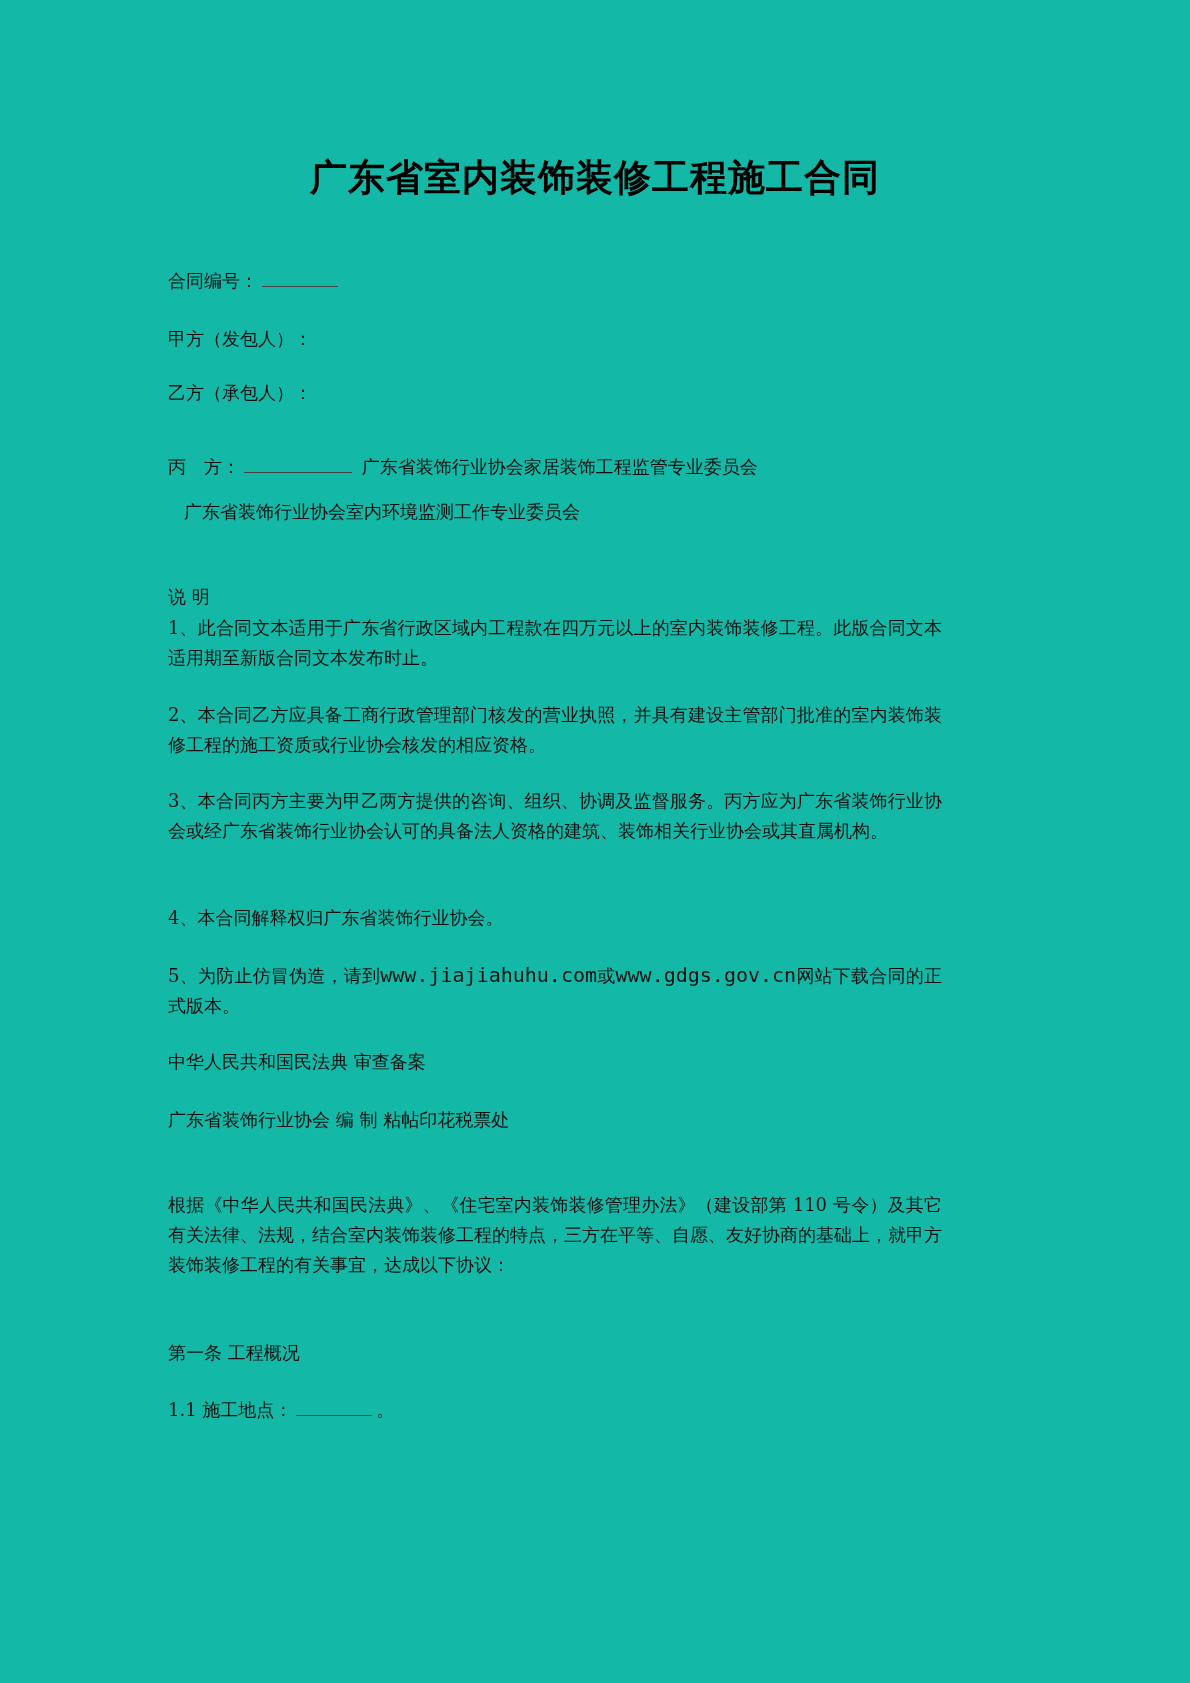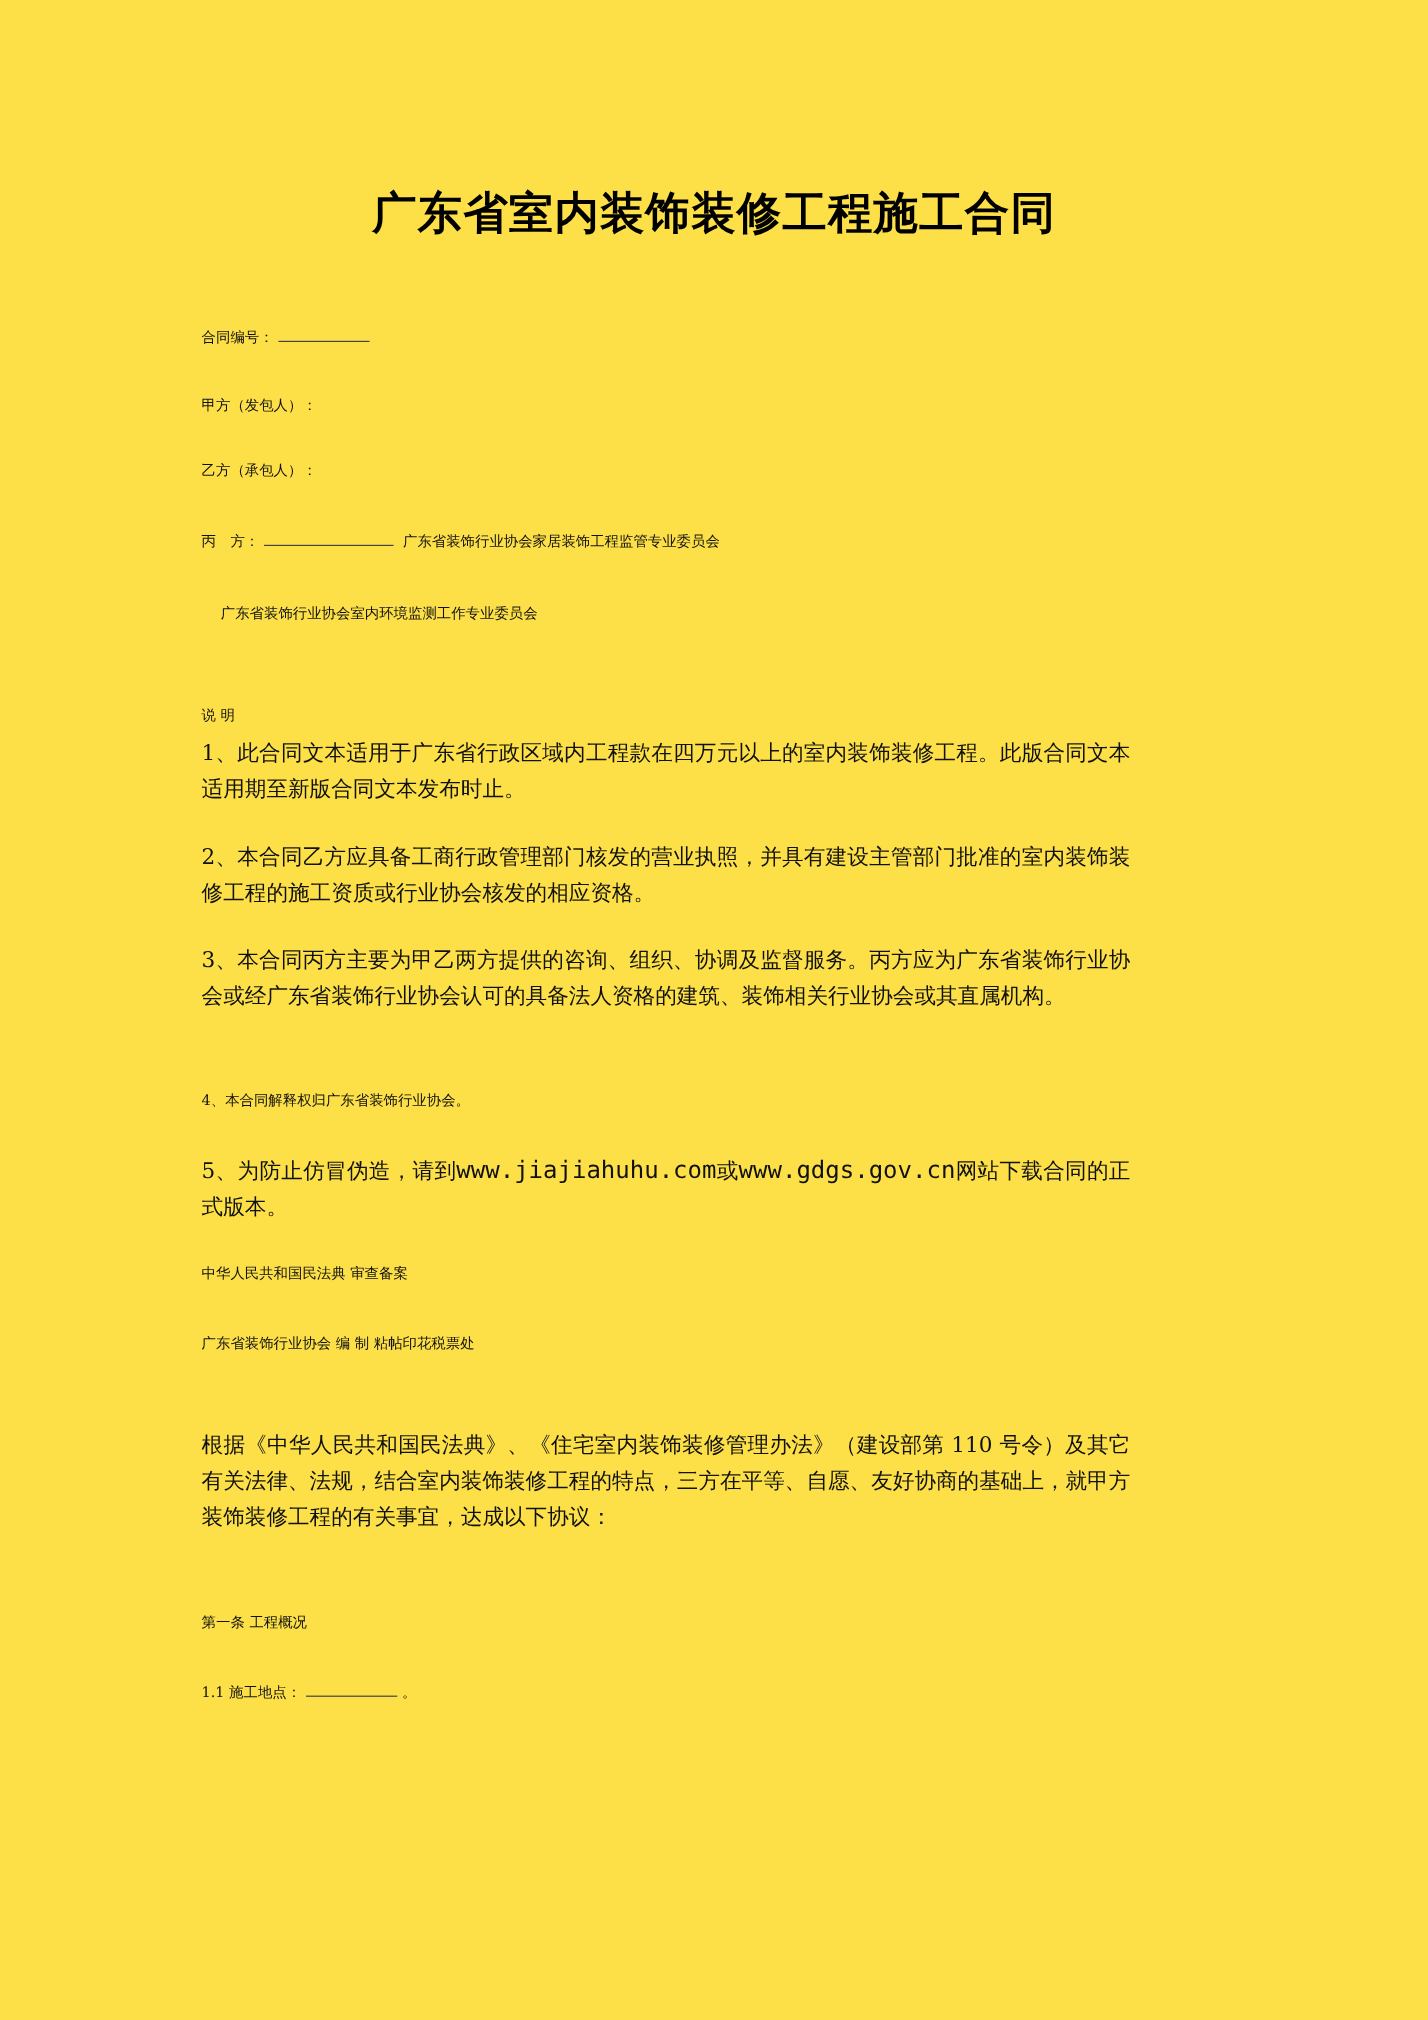--- a/index.html
+++ b/index.html
@@ -14,40 +14,40 @@
       overflow: hidden;
       color: #111111;
       font-family: "DejaVu Serif", "Liberation Serif", serif;
     }
     .page {
       position: absolute;
       left: 0;
       top: 0;
       width: 1190px;
       height: 1683px;
-      background: #fde047;
+      background: #14b8a6;
     }
     .title {
       position: absolute;
       left: 0;
       width: 1190px;
       top: 152px;
       text-align: center;
       font-size: 37px;
       font-weight: bold;
       letter-spacing: 1px;
       line-height: 50px;
       color: #000000;
       margin: 0;
     }
     .line {
       position: absolute;
       left: 168px;
       width: 774px;
-      font-size: 12px;
+      font-size: 18px;
       line-height: 29px;
       color: #111111;
       white-space: nowrap;
       margin: 0;
     }
     .para {
       position: absolute;
       left: 168px;
       width: 774px;
       font-size: 18px;
@@ -78,21 +78,21 @@
   <h1 class="title">广东省室内装饰装修工程施工合同</h1>
 
   <p class="line" style="top:266px;">
     <span>合同编号：</span><span class="blank" style="width:76px;"></span>
   </p>
 
   <p class="line" style="top:324px;">甲方（发包人）：</p>
 
   <p class="line" style="top:378px;">乙方（承包人）：</p>
 
-  <p class="line" style="top:436px;">
+  <p class="line" style="top:452px;">
     <span>丙　方：</span><span class="blank" style="width:108px;"></span>
     <span>广东省装饰行业协会家居装饰工程监管专业委员会</span>
   </p>
 
   <p class="line" style="top:497px;margin-left:16px;">广东省装饰行业协会室内环境监测工作专业委员会</p>
 
   <p class="line" style="top:582px;">说 明</p>
 
   <p class="para" style="top:613px;">1、此合同文本适用于广东省行政区域内工程款在四万元以上的室内装饰装修工程。此版合同文本适用期至新版合同文本发布时止。</p>
 

